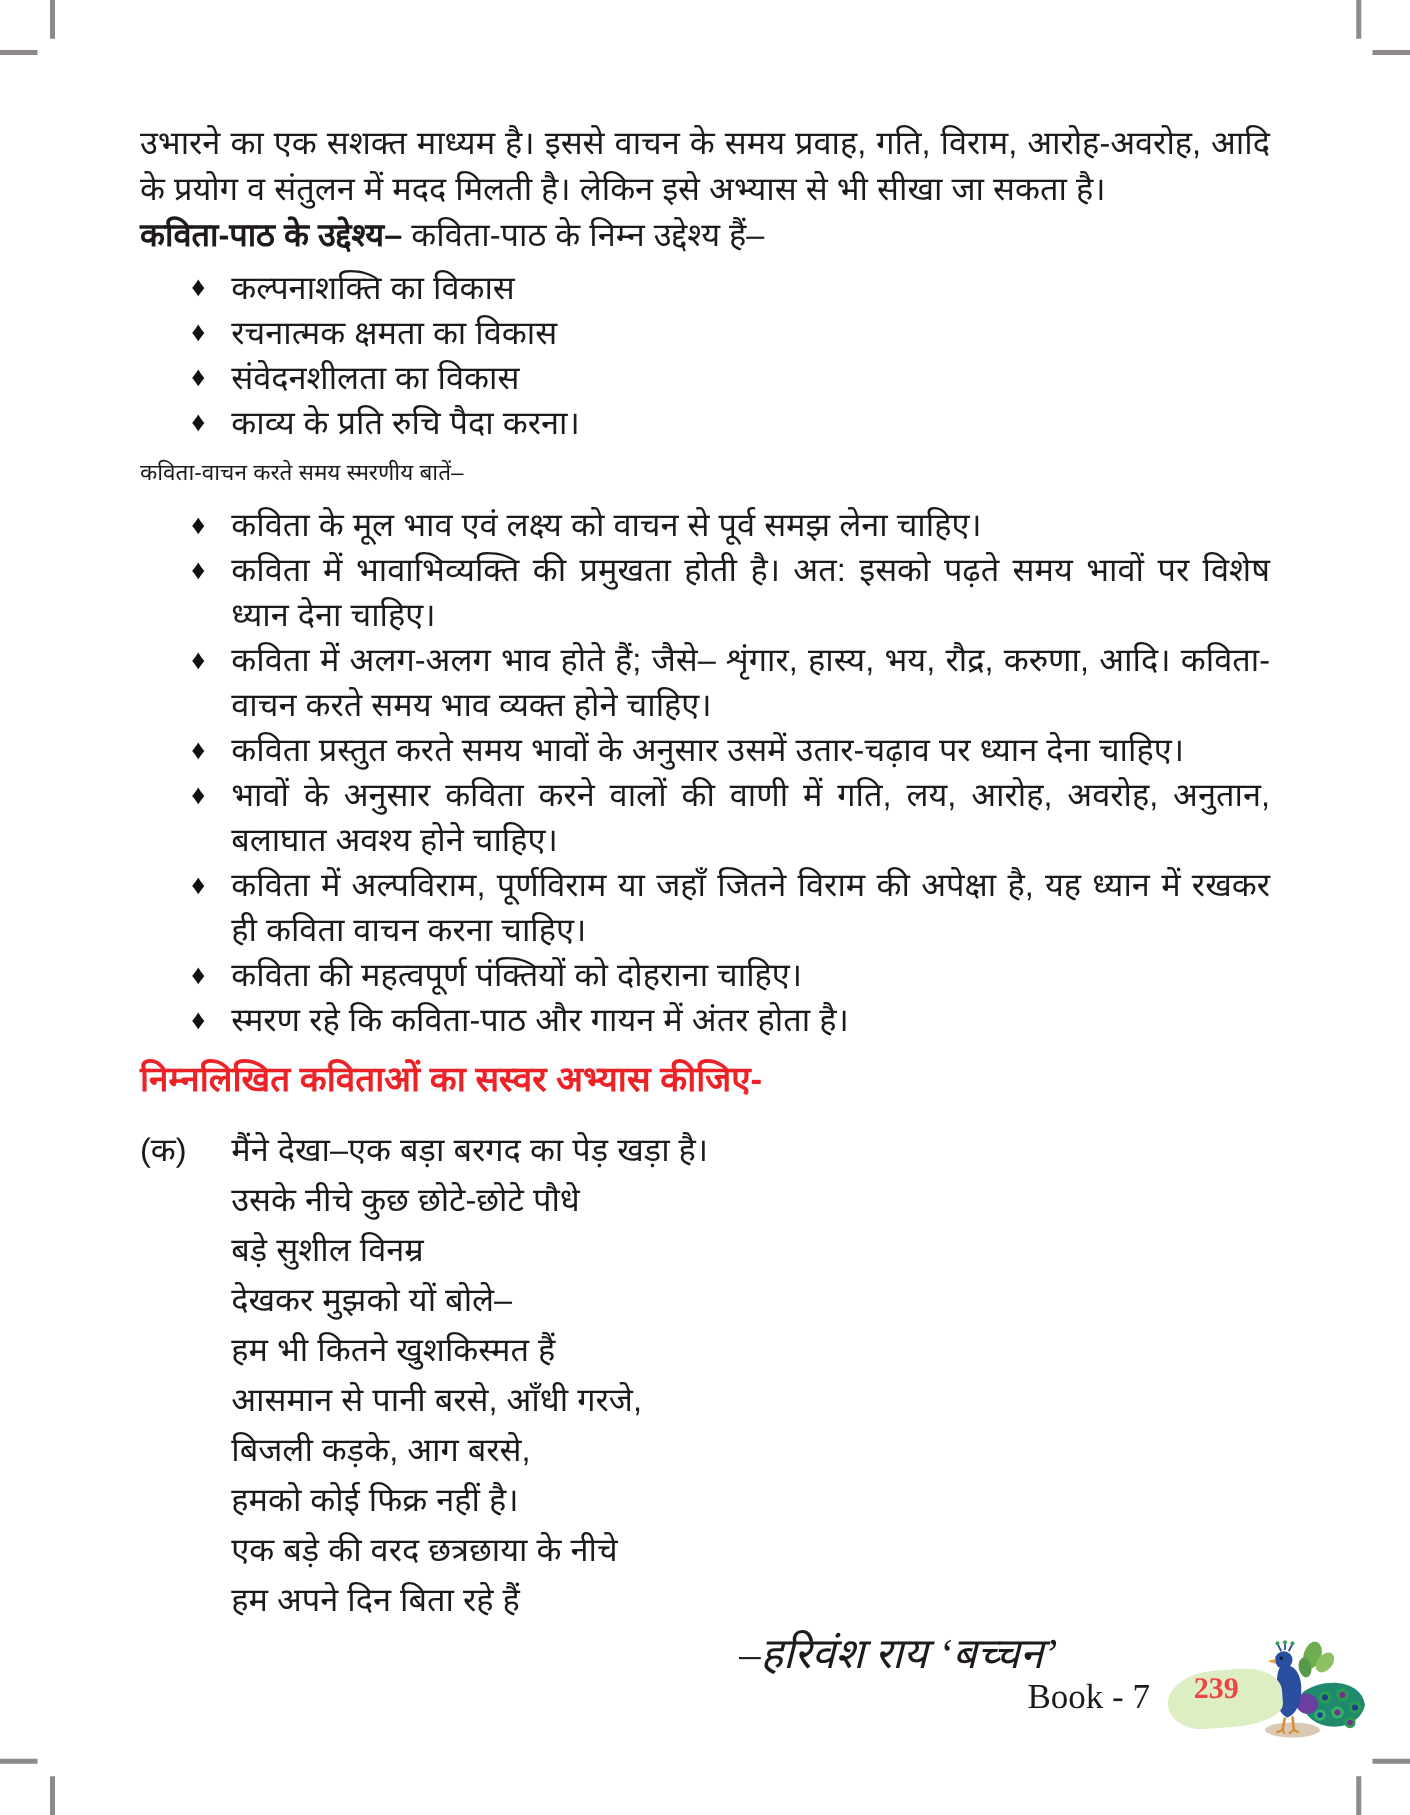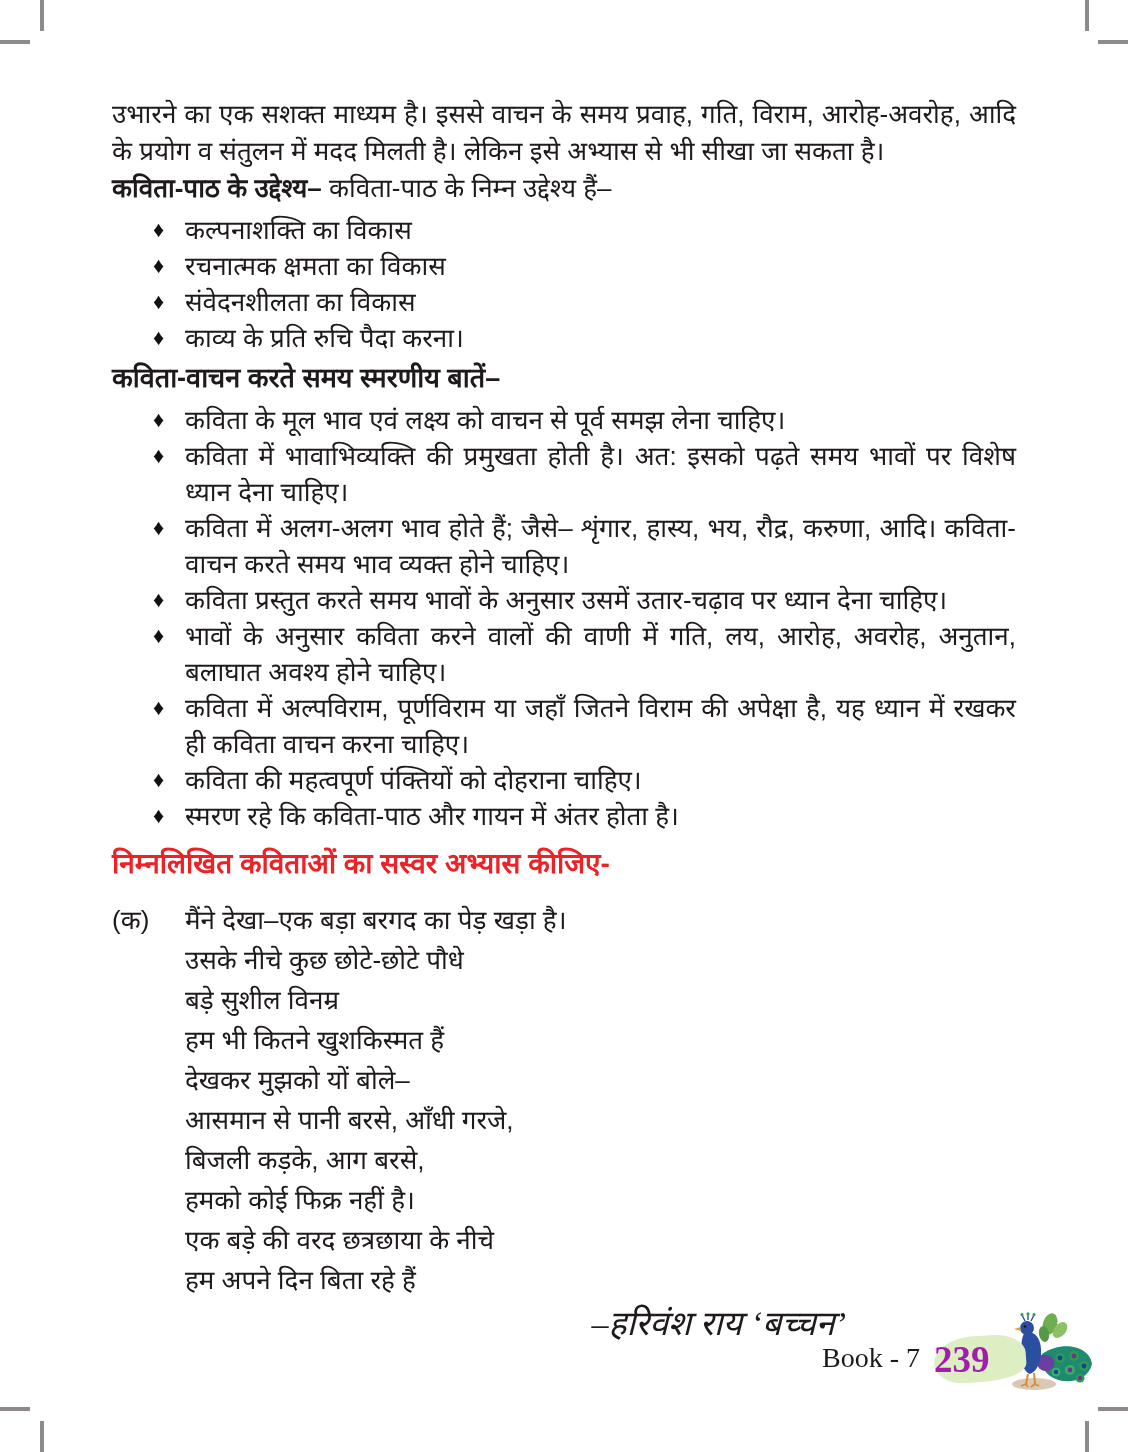--- a/index.html
+++ b/index.html
@@ -37,21 +37,21 @@
     font-size:26px;
     line-height:36px;
     text-align:justify;text-align-last:left;
     margin:0;
   }
   ul.bullets.tight li{line-height:36px;}
   ul.bullets li .bullet{
     position:absolute;left:41px;top:0;
     font-size:22px;color:#111;
   }
-  .memorable-heading{margin:3px 0 1px 0;font-size:27px;line-height:38px;font-weight:bold;}
+  .memorable-heading{margin:3px 0 1px 0;font-size:18px;line-height:38px;font-weight:normal;}
 
   .red-heading{
     margin:10px 0 16px 0;
     font-size:28px;line-height:40px;
     font-weight:bold;
     color:#ec2227;
   }
 
   .poem{display:flex;margin-top:7px;}
   .poem-label{
@@ -83,22 +83,23 @@
   }
   .page-badge{position:relative;display:inline-block;width:92px;height:56px;}
   .page-badge .blob{
     position:absolute;left:0;top:6px;width:92px;height:46px;
     background:#ddeec3;
     border-radius:55% 45% 60% 40% / 70% 55% 45% 60%;
     transform:rotate(-4deg);
   }
   .page-badge .num{
     position:absolute;left:0;top:8px;width:78px;
+    text-align:center;
     font-family:"Liberation Serif","DejaVu Serif",serif;
-    font-weight:bold;font-size:37px;color:#a21caf;
+    font-weight:bold;font-size:24px;color:#ef4444;
   }
   .peacock{margin-left:-22px;margin-top:-6px;}
 </style>
 </head>
 <body>
 
 <div class="page">
 
   <div class="mark tl-v"></div>
   <div class="mark tl-h"></div>
@@ -136,22 +137,22 @@
     </ul>
 
     <p class="red-heading">निम्नलिखित कविताओं का सस्वर अभ्यास कीजिए-</p>
 
     <div class="poem">
       <span class="poem-label">(क)</span>
       <div class="poem-lines">
         <div class="poem-line">मैंने देखा–एक बड़ा बरगद का पेड़ खड़ा है।</div>
         <div class="poem-line">उसके नीचे कुछ छोटे-छोटे पौधे</div>
         <div class="poem-line">बड़े सुशील विनम्र</div>
+        <div class="poem-line">देखकर मुझको यों बोले–</div>
         <div class="poem-line">हम भी कितने खुशकिस्मत हैं</div>
-        <div class="poem-line">देखकर मुझको यों बोले–</div>
         <div class="poem-line">आसमान से पानी बरसे, आँधी गरजे,</div>
         <div class="poem-line">बिजली कड़के, आग बरसे,</div>
         <div class="poem-line">हमको कोई फिक्र नहीं है।</div>
         <div class="poem-line">एक बड़े की वरद छत्रछाया के नीचे</div>
         <div class="poem-line">हम अपने दिन बिता रहे हैं</div>
       </div>
     </div>
 
     <p class="attribution">–हरिवंश राय ‘बच्चन’</p>
 

